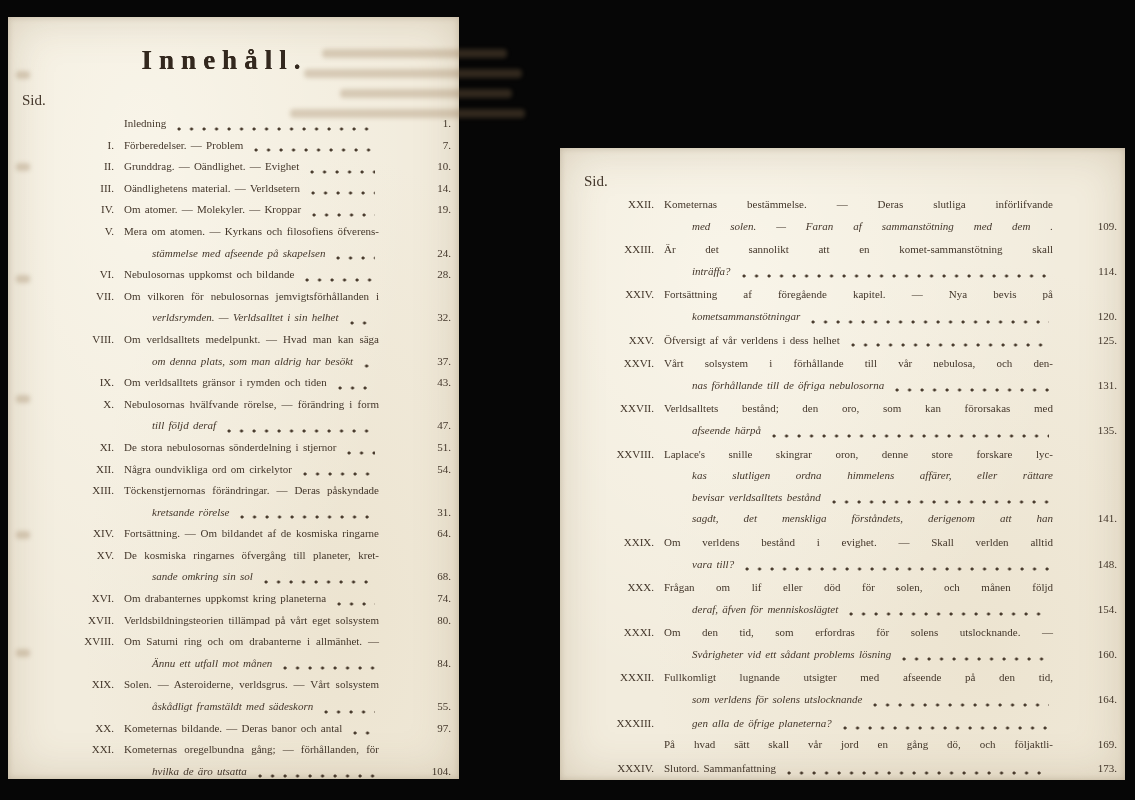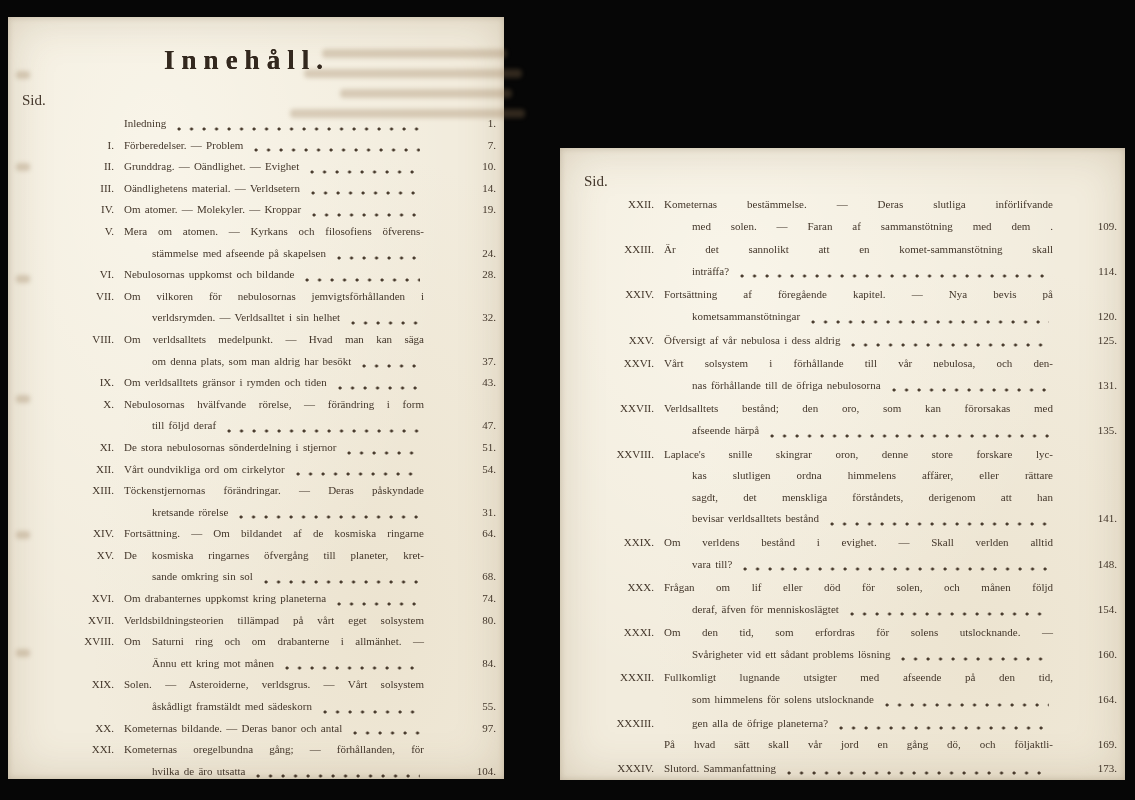--- a/index.html
+++ b/index.html
@@ -11,21 +11,21 @@
   .page{
     position:absolute;
     background:#f2ecdd;
     background-image:
       radial-gradient(ellipse at 30% 20%, rgba(255,253,245,.5), rgba(255,255,255,0) 60%),
       radial-gradient(ellipse at 75% 80%, rgba(210,190,150,.18), rgba(255,255,255,0) 55%);
     box-shadow: inset 0 0 46px rgba(125,95,55,.22), inset 0 0 6px rgba(100,75,45,.25);
     color:#43362a;
     box-sizing:border-box;
   }
-  .page-left{ left:8px; top:17px; width:496px; height:762px; padding:26px 8px 0 14px; }
+  .page-left{ left:8px; top:17px; width:451px; height:762px; padding:26px 8px 0 14px; }
   .page-right{ left:560px; top:148px; width:565px; height:632px; padding:22px 8px 0 24px; }
 
   .toc-title{
     text-align:center;
     font-size:27px; line-height:34px;
     font-weight:bold;
     letter-spacing:7px;
     color:#33281e;
     position:relative; left:-12px;
     text-shadow:0 0 .4px #33281e;
@@ -45,21 +45,21 @@
     line-height:21.6px;
     word-spacing:1.5px;
   }
   .page-left  .entry{ grid-template-columns:92px 1fr 62px; }
   .page-right .entry{ grid-template-columns:70px 1fr 54px; margin-bottom:2px; }
 
   .numeral{ text-align:right; white-space:nowrap; }
   .body{ min-width:0; }
   .line{ white-space:nowrap; }
   .jline{ white-space:normal; text-align:justify; text-align-last:justify; }
-  .cont{ padding-left:28px; }
+  .cont{ padding-left:28px;font-style:italic; }
   .line.last{ display:flex; white-space:nowrap; }
   .ltext{ flex:0 0 auto; }
   .dots{
     flex:1 1 auto; min-width:6px;
     margin:0 4px 0 9px;
     background-image:radial-gradient(circle at 2px 2px, rgba(62,48,34,.95) 1.3px, rgba(62,48,34,0) 1.8px);
     background-size:12.5px 4px;
     background-repeat:repeat-x;
     background-position:left 2px bottom 4px;
   }
@@ -220,21 +220,21 @@
             <span class="ltext">De stora nebulosornas sönderdelning i stjernor</span>
             <span class="dots"></span>
           </div>
         </div>
         <span class="pagenum">51.</span>
       </div>
       <div class="entry">
         <span class="numeral">XII.</span>
         <div class="body">
           <div class="line last">
-            <span class="ltext">Vårt oundvikliga ord om cirkelytor</span>
+            <span class="ltext">Några oundvikliga ord om cirkelytor</span>
             <span class="dots"></span>
           </div>
         </div>
         <span class="pagenum">54.</span>
       </div>
       <div class="entry">
         <span class="numeral">XIII.</span>
         <div class="body">
           <div class="line jline">Töckenstjernornas förändringar. — Deras påskyndade</div>
           <div class="line last cont">
@@ -277,21 +277,21 @@
         <div class="body">
           <div class="line jline">Verldsbildningsteorien tillämpad på vårt eget solsystem</div>
         </div>
         <span class="pagenum">80.</span>
       </div>
       <div class="entry">
         <span class="numeral">XVIII.</span>
         <div class="body">
           <div class="line jline">Om Saturni ring och om drabanterne i allmänhet. —</div>
           <div class="line last cont">
-            <span class="ltext">Ännu ett kring mot månen</span>
+            <span class="ltext">Ännu ett utfall mot månen</span>
             <span class="dots"></span>
           </div>
         </div>
         <span class="pagenum">84.</span>
       </div>
       <div class="entry">
         <span class="numeral">XIX.</span>
         <div class="body">
           <div class="line jline">Solen. — Asteroiderne, verldsgrus. — Vårt solsystem</div>
           <div class="line last cont">
@@ -355,21 +355,21 @@
             <span class="ltext">kometsammanstötningar</span>
             <span class="dots"></span>
           </div>
         </div>
         <span class="pagenum">120.</span>
       </div>
       <div class="entry">
         <span class="numeral">XXV.</span>
         <div class="body">
           <div class="line last">
-            <span class="ltext">Öfversigt af vår nebulosa i dess aldrig</span>
+            <span class="ltext">Öfversigt af vår verldens i dess helhet</span>
             <span class="dots"></span>
           </div>
         </div>
         <span class="pagenum">125.</span>
       </div>
       <div class="entry">
         <span class="numeral">XXVI.</span>
         <div class="body">
           <div class="line jline">Vårt solsystem i förhållande till vår nebulosa, och den-</div>
           <div class="line last cont">
@@ -388,25 +388,25 @@
             <span class="dots"></span>
           </div>
         </div>
         <span class="pagenum">135.</span>
       </div>
       <div class="entry">
         <span class="numeral">XXVIII.</span>
         <div class="body">
           <div class="line jline">Laplace's snille skingrar oron, denne store forskare lyc-</div>
           <div class="line jline cont">kas slutligen ordna himmelens affärer, eller rättare</div>
+          <div class="line last cont">
+            <span class="ltext">bevisar verldsalltets bestånd</span>
+            <span class="dots"></span>
+          </div>
           <div class="line jline cont">sagdt, det menskliga förståndets, derigenom att han</div>
-          <div class="line last cont">
-            <span class="ltext">bevisar verldsalltets bestånd</span>
-            <span class="dots"></span>
-          </div>
         </div>
         <span class="pagenum">141.</span>
       </div>
       <div class="entry">
         <span class="numeral">XXIX.</span>
         <div class="body">
           <div class="line jline">Om verldens bestånd i evighet. — Skall verlden alltid</div>
           <div class="line last cont">
             <span class="ltext">vara till?</span>
             <span class="dots"></span>
@@ -434,21 +434,21 @@
             <span class="dots"></span>
           </div>
         </div>
         <span class="pagenum">160.</span>
       </div>
       <div class="entry">
         <span class="numeral">XXXII.</span>
         <div class="body">
           <div class="line jline">Fullkomligt lugnande utsigter med afseende på den tid,</div>
           <div class="line last cont">
-            <span class="ltext">som himmelens för solens utslocknande</span>
+            <span class="ltext">som verldens för solens utslocknande</span>
             <span class="dots"></span>
           </div>
         </div>
         <span class="pagenum">164.</span>
       </div>
       <div class="entry">
         <span class="numeral">XXXIII.</span>
         <div class="body">
           <div class="line last cont">
             <span class="ltext">gen alla de öfrige planeterna?</span>

